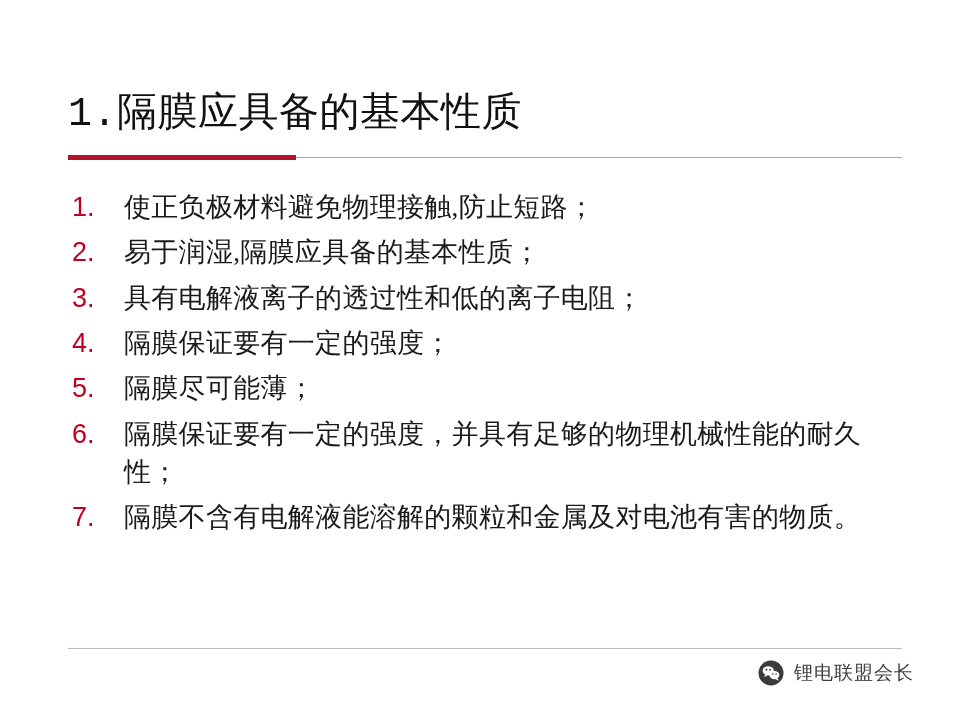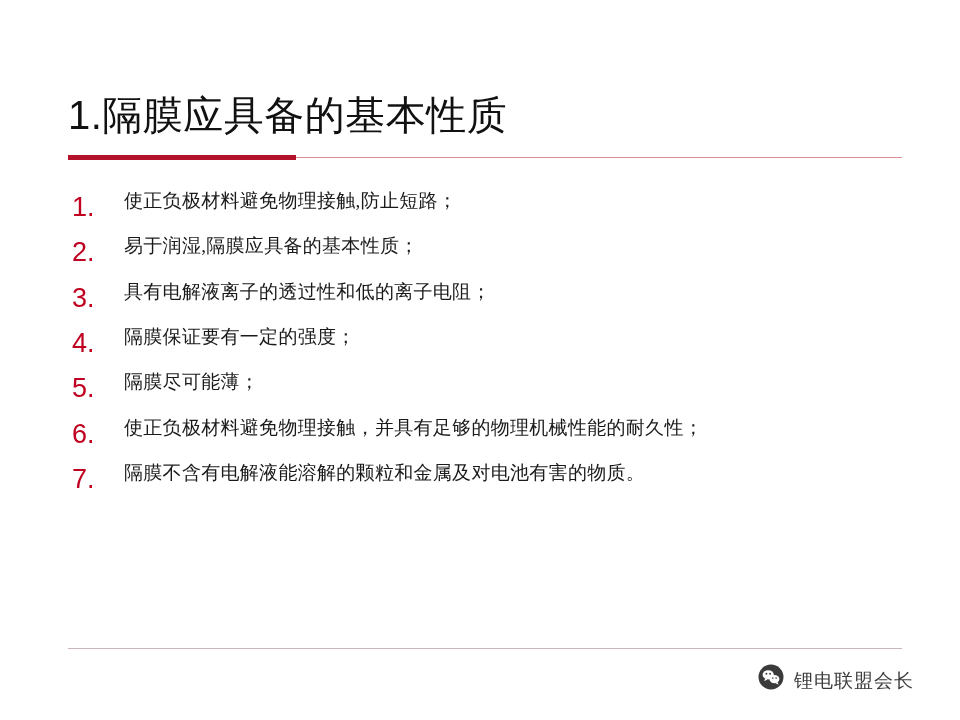--- a/index.html
+++ b/index.html
@@ -20,21 +20,21 @@
     background: #ffffff;
     box-sizing: border-box;
   }
   .title-block {
     position: absolute;
     left: 68px;
     top: 92px;
     width: 830px;
   }
   .slide-title {
-    font-family: Liberation Sans, sans-serif;
+    font-family: Liberation Mono, monospace;
     font-size: 40px;
     line-height: 1.15;
     color: #111111;
     letter-spacing: 0.5px;
     white-space: nowrap;
   }
   .title-rule-wrap {
     position: absolute;
     left: 68px;
     top: 155px;
@@ -76,21 +76,21 @@
     font-size: 27px;
     line-height: 1.42;
     text-align: left;
     padding-left: 4px;
     box-sizing: border-box;
   }
   .list-text {
     flex: 1 1 auto;
     color: #1a1a1a;
     font-family: "Liberation Serif", "DejaVu Serif", serif;
-    font-size: 19px;
+    font-size: 27px;
     line-height: 1.42;
     letter-spacing: 0.3px;
   }
   .footer-rule {
     position: absolute;
     left: 68px;
     top: 648px;
     width: 834px;
     height: 1px;
     background: #c9b6b8;
@@ -106,21 +106,20 @@
   .wechat-icon {
     width: 26px;
     height: 26px;
     display: block;
   }
   .footer-text {
     font-family: "Liberation Sans", "DejaVu Sans", sans-serif;
     font-size: 19px;
     color: #3b3b3b;
     letter-spacing: 1px;
-    margin-top: 8px;
   }
 </style>
 </head>
 <body>
 
 <div class="slide">
 
   <div class="title-block">
     <div class="slide-title">1.隔膜应具备的基本性质</div>
   </div>
@@ -152,21 +151,21 @@
       <div class="list-text">隔膜保证要有一定的强度；</div>
     </div>
 
     <div class="list-item">
       <div class="list-num">5.</div>
       <div class="list-text">隔膜尽可能薄；</div>
     </div>
 
     <div class="list-item">
       <div class="list-num">6.</div>
-      <div class="list-text">使正负极材料避免物理接触，并具有足够的物理机械性能的耐久性；</div>
+      <div class="list-text">隔膜保证要有一定的强度，并具有足够的物理机械性能的耐久性；</div>
     </div>
 
     <div class="list-item">
       <div class="list-num">7.</div>
       <div class="list-text">隔膜不含有电解液能溶解的颗粒和金属及对电池有害的物质。</div>
     </div>
 
   </div>
 
   <div class="footer-rule"></div>

